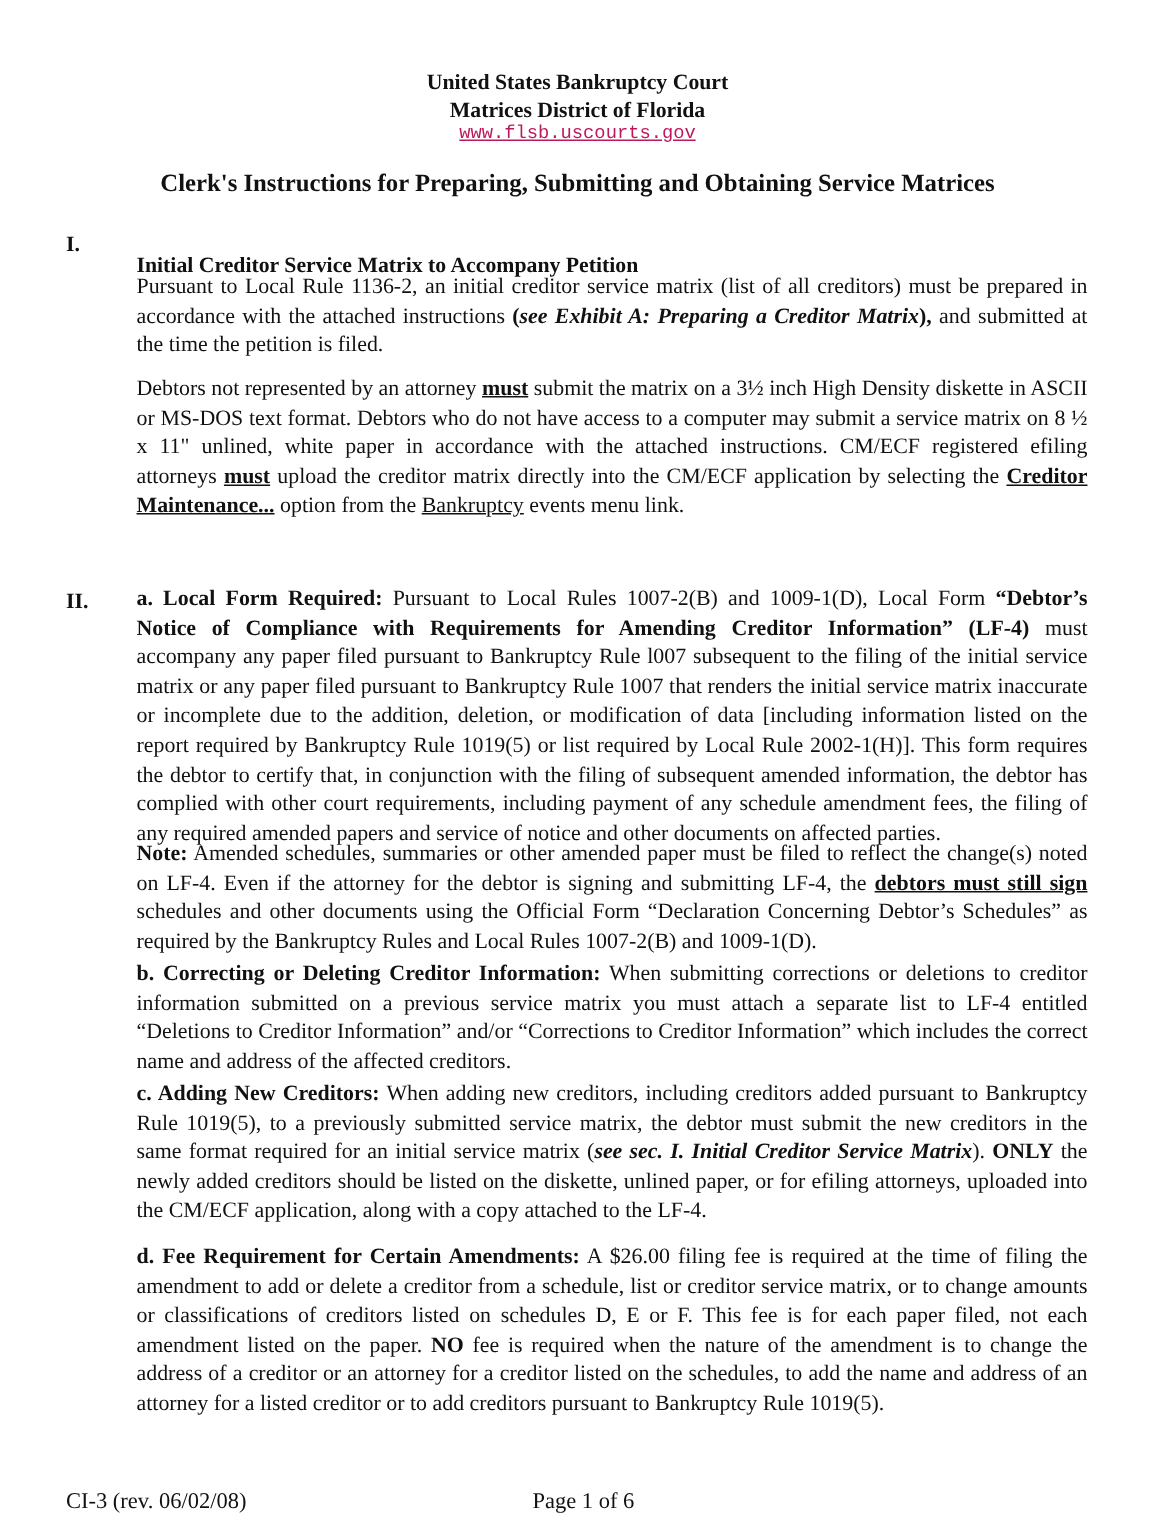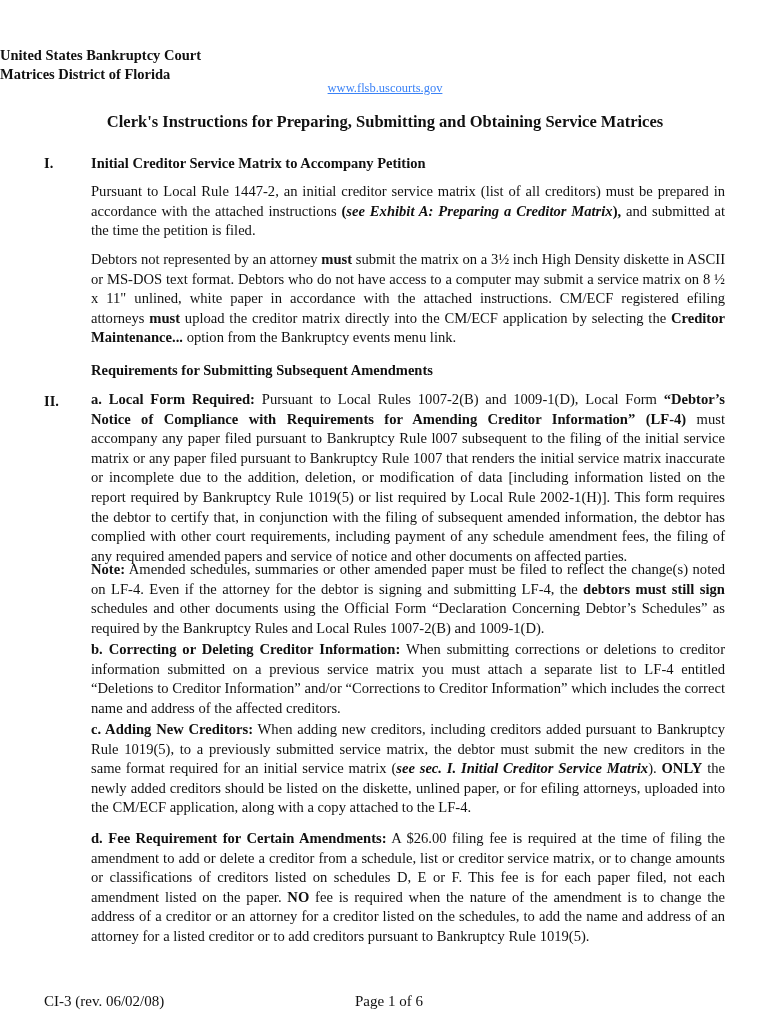--- a/index.html
+++ b/index.html
@@ -1,55 +1,54 @@
 <!DOCTYPE html>
 <html><head>
   <meta charset="utf-8">
   <style>
     html, body { margin: 0; padding: 0; background: #ffffff; }
     body {
       width: 770px; height: 1024px; position: relative; overflow: hidden;
       font-family: "Liberation Serif", serif; color: #111111;
     }
     .page { position: absolute; left: 0; top: 0; width: 770px; height: 1024px; }
-    .hdr { position: absolute; left: 0; width: 770px; font-weight: bold; font-size: 14.5px; line-height: 19px; }
+    .hdr { position: absolute; left: 0; width: 770px; text-align: center; font-weight: bold; font-size: 14.5px; line-height: 19px; }
     .url { position: absolute; left: 0; width: 770px; text-align: center; font-size: 12.5px; color: #555555; top: 81px; }
-    .url a { color: #3b82f6; text-decoration: underline; }
+    .url a { color: #be185d; text-decoration: underline; font-family: Liberation Mono, monospace; }
     .title { position: absolute; left: 0; width: 770px; text-align: center; font-weight: bold; font-size: 16.5px; top: 112px; }
     .sec-num { position: absolute; left: 44px; font-weight: bold; font-size: 14.5px; }
-    .sec-head { position: absolute; left: 91px; font-weight: bold; font-size: 14.5px; }
+    .sec-head { position: absolute; left: 91px; font-weight: bold; font-size: 14.5px; margin-top: 14px; }
     .para {
       position: absolute; left: 91px; width: 634px;
       font-size: 14.6px; line-height: 19.6px; text-align: justify; margin: 0;
     }
     .b { font-weight: bold; }
     .bi { font-weight: bold; font-style: italic; }
-    .u { }
+    .u { text-decoration: underline; }
     .footer { position: absolute; top: 993px; font-size: 15px; }
   </style>
 </head>
 <body>
 
 <div class="page">
 
   <div class="hdr" style="top:46px;">United States Bankruptcy Court</div>
   <div class="hdr" style="top:65px;">Matrices District of Florida</div>
   <div class="url"><a>www.flsb.uscourts.gov</a></div>
 
   <div class="title">Clerk's Instructions for Preparing, Submitting and Obtaining Service Matrices</div>
 
   <div class="sec-num" style="top:155px;">I.</div>
   <div class="sec-head" style="top:155px;">Initial Creditor Service Matrix to Accompany Petition</div>
 
-  <p class="para" style="top:182px;"><span>Pursuant to Local Rule 1447-2, an initial creditor service matrix (list of all creditors) must be prepared in accordance with the attached instructions </span><span class="b">(</span><span class="bi">see Exhibit A: Preparing a Creditor Matrix</span><span class="b">),</span><span> and submitted at the time the petition is filed.</span></p>
+  <p class="para" style="top:182px;"><span>Pursuant to Local Rule 1136-2, an initial creditor service matrix (list of all creditors) must be prepared in accordance with the attached instructions </span><span class="b">(</span><span class="bi">see Exhibit A: Preparing a Creditor Matrix</span><span class="b">),</span><span> and submitted at the time the petition is filed.</span></p>
 
   <p class="para" style="top:250px;"><span>Debtors not represented by an attorney </span><span class="b u">must</span><span> submit the matrix on a 3½ inch High Density diskette in ASCII or MS-DOS text format.  Debtors who do not have access to a computer may submit a service matrix on 8 ½ x 11" unlined, white paper in accordance with the attached instructions.  CM/ECF registered efiling attorneys </span><span class="b u">must</span><span> upload the creditor matrix directly into the CM/ECF application by selecting the </span><span class="b u">Creditor Maintenance...</span><span> option from the </span><span class="u">Bankruptcy</span><span> events menu link.</span></p>
 
   <div class="sec-num" style="top:362px;margin-top:31px;">II.</div>
-  <div class="sec-head" style="top:362px;">Requirements for Submitting Subsequent Amendments</div>
 
   <p class="para" style="top:390px;"><span class="b">a.  Local Form Required:</span><span>  Pursuant to Local Rules 1007-2(B) and 1009-1(D),  Local Form </span><span class="b">“Debtor’s Notice of Compliance with Requirements for Amending Creditor Information” (LF-4)</span><span> must accompany any paper filed pursuant to Bankruptcy Rule l007 subsequent to the filing of the initial service matrix or any paper filed pursuant to Bankruptcy Rule 1007 that renders the initial service matrix inaccurate or incomplete due to the addition, deletion, or modification of data [including information listed on the report required by Bankruptcy Rule 1019(5) or list required by Local Rule 2002-1(H)].  This form requires the debtor to certify that, in conjunction with the filing of subsequent amended information,  the debtor has complied with other court requirements, including payment of any schedule amendment fees, the filing of any required amended papers and service of notice and other documents on affected parties.</span></p>
 
   <p class="para" style="top:560px;"><span class="b">Note:</span><span> Amended schedules, summaries or other amended paper must be filed to reflect the change(s) noted on LF-4.  Even if the attorney for the debtor is signing and submitting LF-4, the </span><span class="b u">debtors must still sign</span><span> schedules and other documents using the Official Form “Declaration Concerning Debtor’s Schedules” as required by the Bankruptcy Rules and Local Rules 1007-2(B) and 1009-1(D).</span></p>
 
   <p class="para" style="top:640px;"><span class="b">b. Correcting or Deleting Creditor Information:</span><span> When submitting corrections or deletions to creditor information submitted on a previous service matrix you must attach a separate list to LF-4 entitled “Deletions to Creditor Information” and/or “Corrections to Creditor Information” which includes the correct name and address of the affected creditors.</span></p>
 
   <p class="para" style="top:720px;"><span class="b">c.  Adding New Creditors:</span><span> When adding new creditors, including creditors added pursuant to Bankruptcy Rule 1019(5),  to a previously submitted service matrix, the debtor must submit the new creditors in the same format required for an initial service matrix (</span><span class="bi">see sec. I. Initial Creditor Service Matrix</span><span>).  </span><span class="b">ONLY</span><span> the newly added creditors should be listed on the diskette, unlined paper, or for efiling attorneys, uploaded into the CM/ECF application, along with a copy attached to the LF-4.</span></p>
 
   <p class="para" style="top:829px;"><span class="b">d.  Fee Requirement for Certain Amendments:</span><span> A $26.00 filing fee is required at the time of filing the amendment to add or delete a creditor from a schedule, list or creditor service matrix, or to change amounts or classifications of creditors listed on schedules D, E or F.  This fee is for each paper filed, not each amendment listed on the paper.  </span><span class="b">NO</span><span> fee is required when the nature of the amendment is to change the address of a creditor or an attorney for a creditor listed on the schedules, to add the name and address of an attorney for a listed creditor or to add creditors pursuant to Bankruptcy Rule 1019(5).</span></p>

